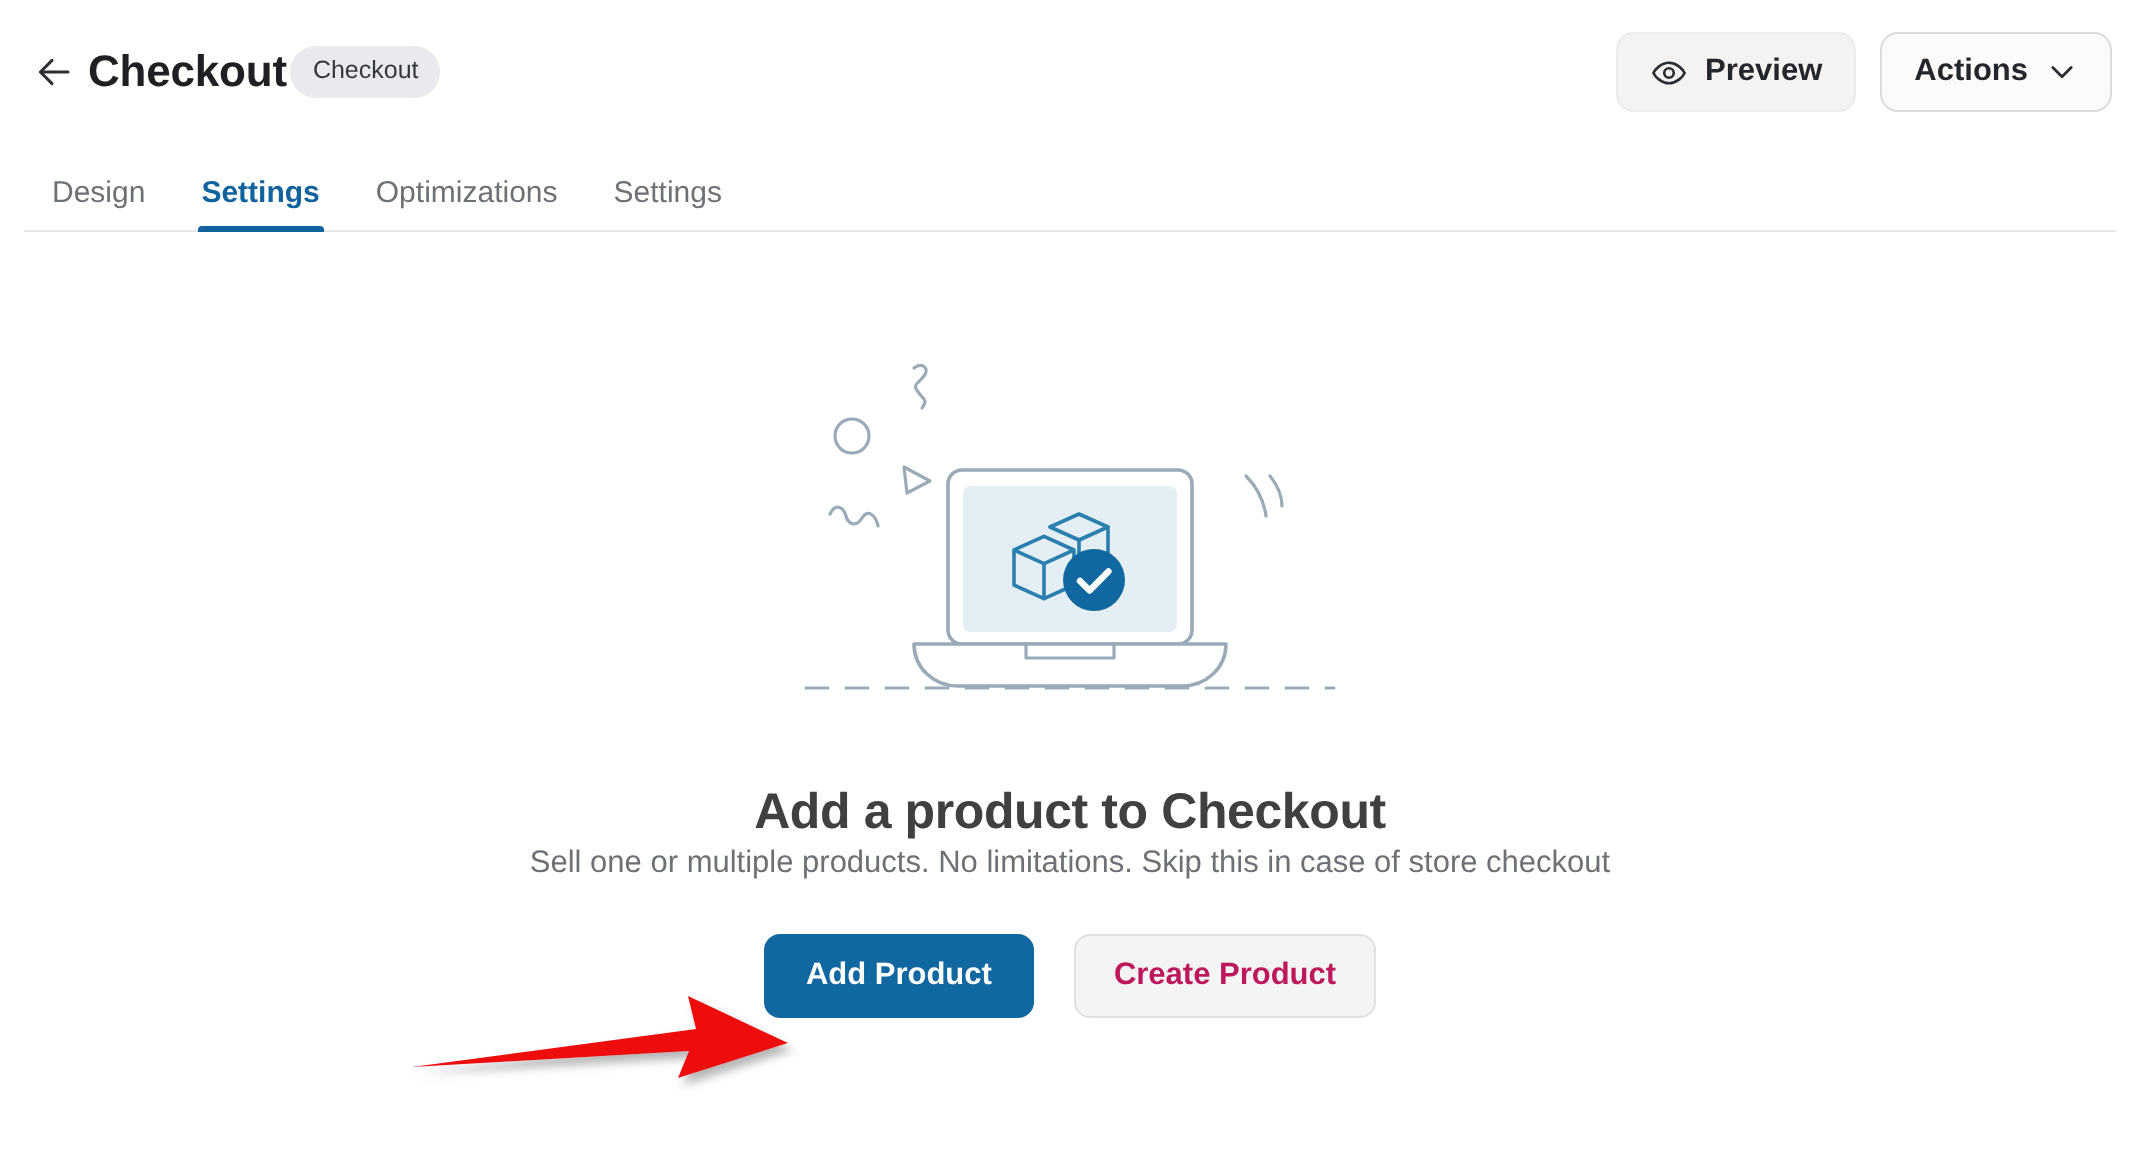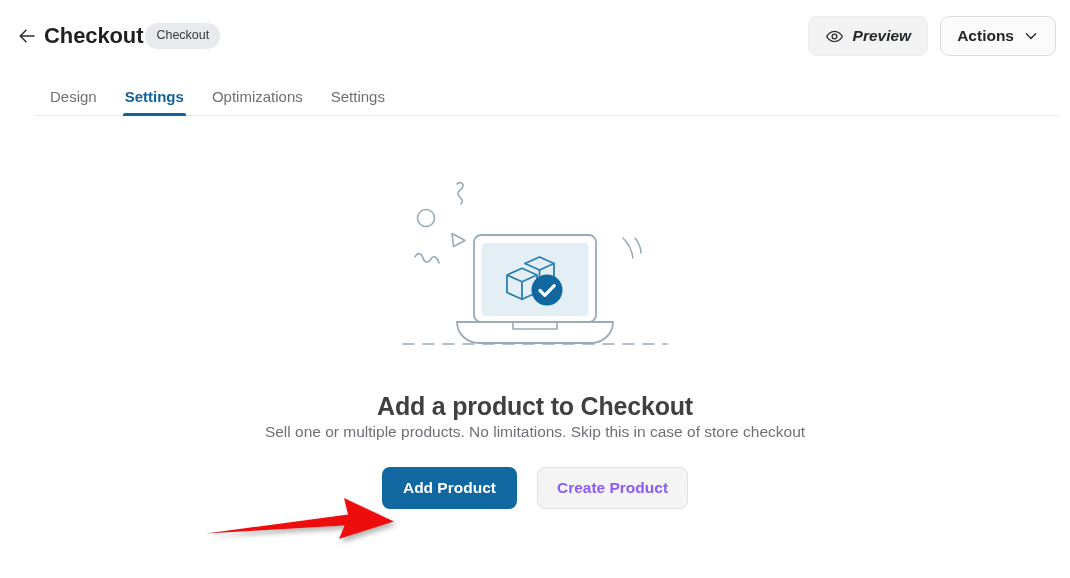--- a/index.html
+++ b/index.html
@@ -78,32 +78,30 @@
     background: #f3f3f3;
     white-space: nowrap;
   }
   .hbtn.outlined {
     background: #fbfbfb;
     border: 1px solid #dcdcdc;
   }
   .hbtn.plain {
     background: #f3f3f3;
     border: 1px solid #ececec;
-    font-style: italic;
   }
 
   
   .tabbar {
     display: flex;
     align-items: flex-end;
     gap: 0;
     padding: 0 12px;
     height: 44px;
     position: relative;
-    margin-left: 24px;
   }
   .tabbar::after {
     content: "";
     position: absolute;
     left: 12px;
     right: 12px;
     bottom: 0;
     height: 1px;
     background: #e6e6e6;
   }
@@ -167,21 +165,21 @@
     height: 42px;
     padding: 0 21px;
     border: none;
     border-radius: 8px;
     cursor: pointer;
     font-family: inherit;
     white-space: nowrap;
   }
   .btn-secondary {
     background: #f4f4f4;
-    color: #8b5cf6;
+    color: #be185d;
     font-size: 15.5px;
     font-weight: 600;
     height: 42px;
     padding: 0 19px;
     border: 1px solid #e0e0e0;
     border-radius: 8px;
     cursor: pointer;
     font-family: inherit;
     white-space: nowrap;
   }

